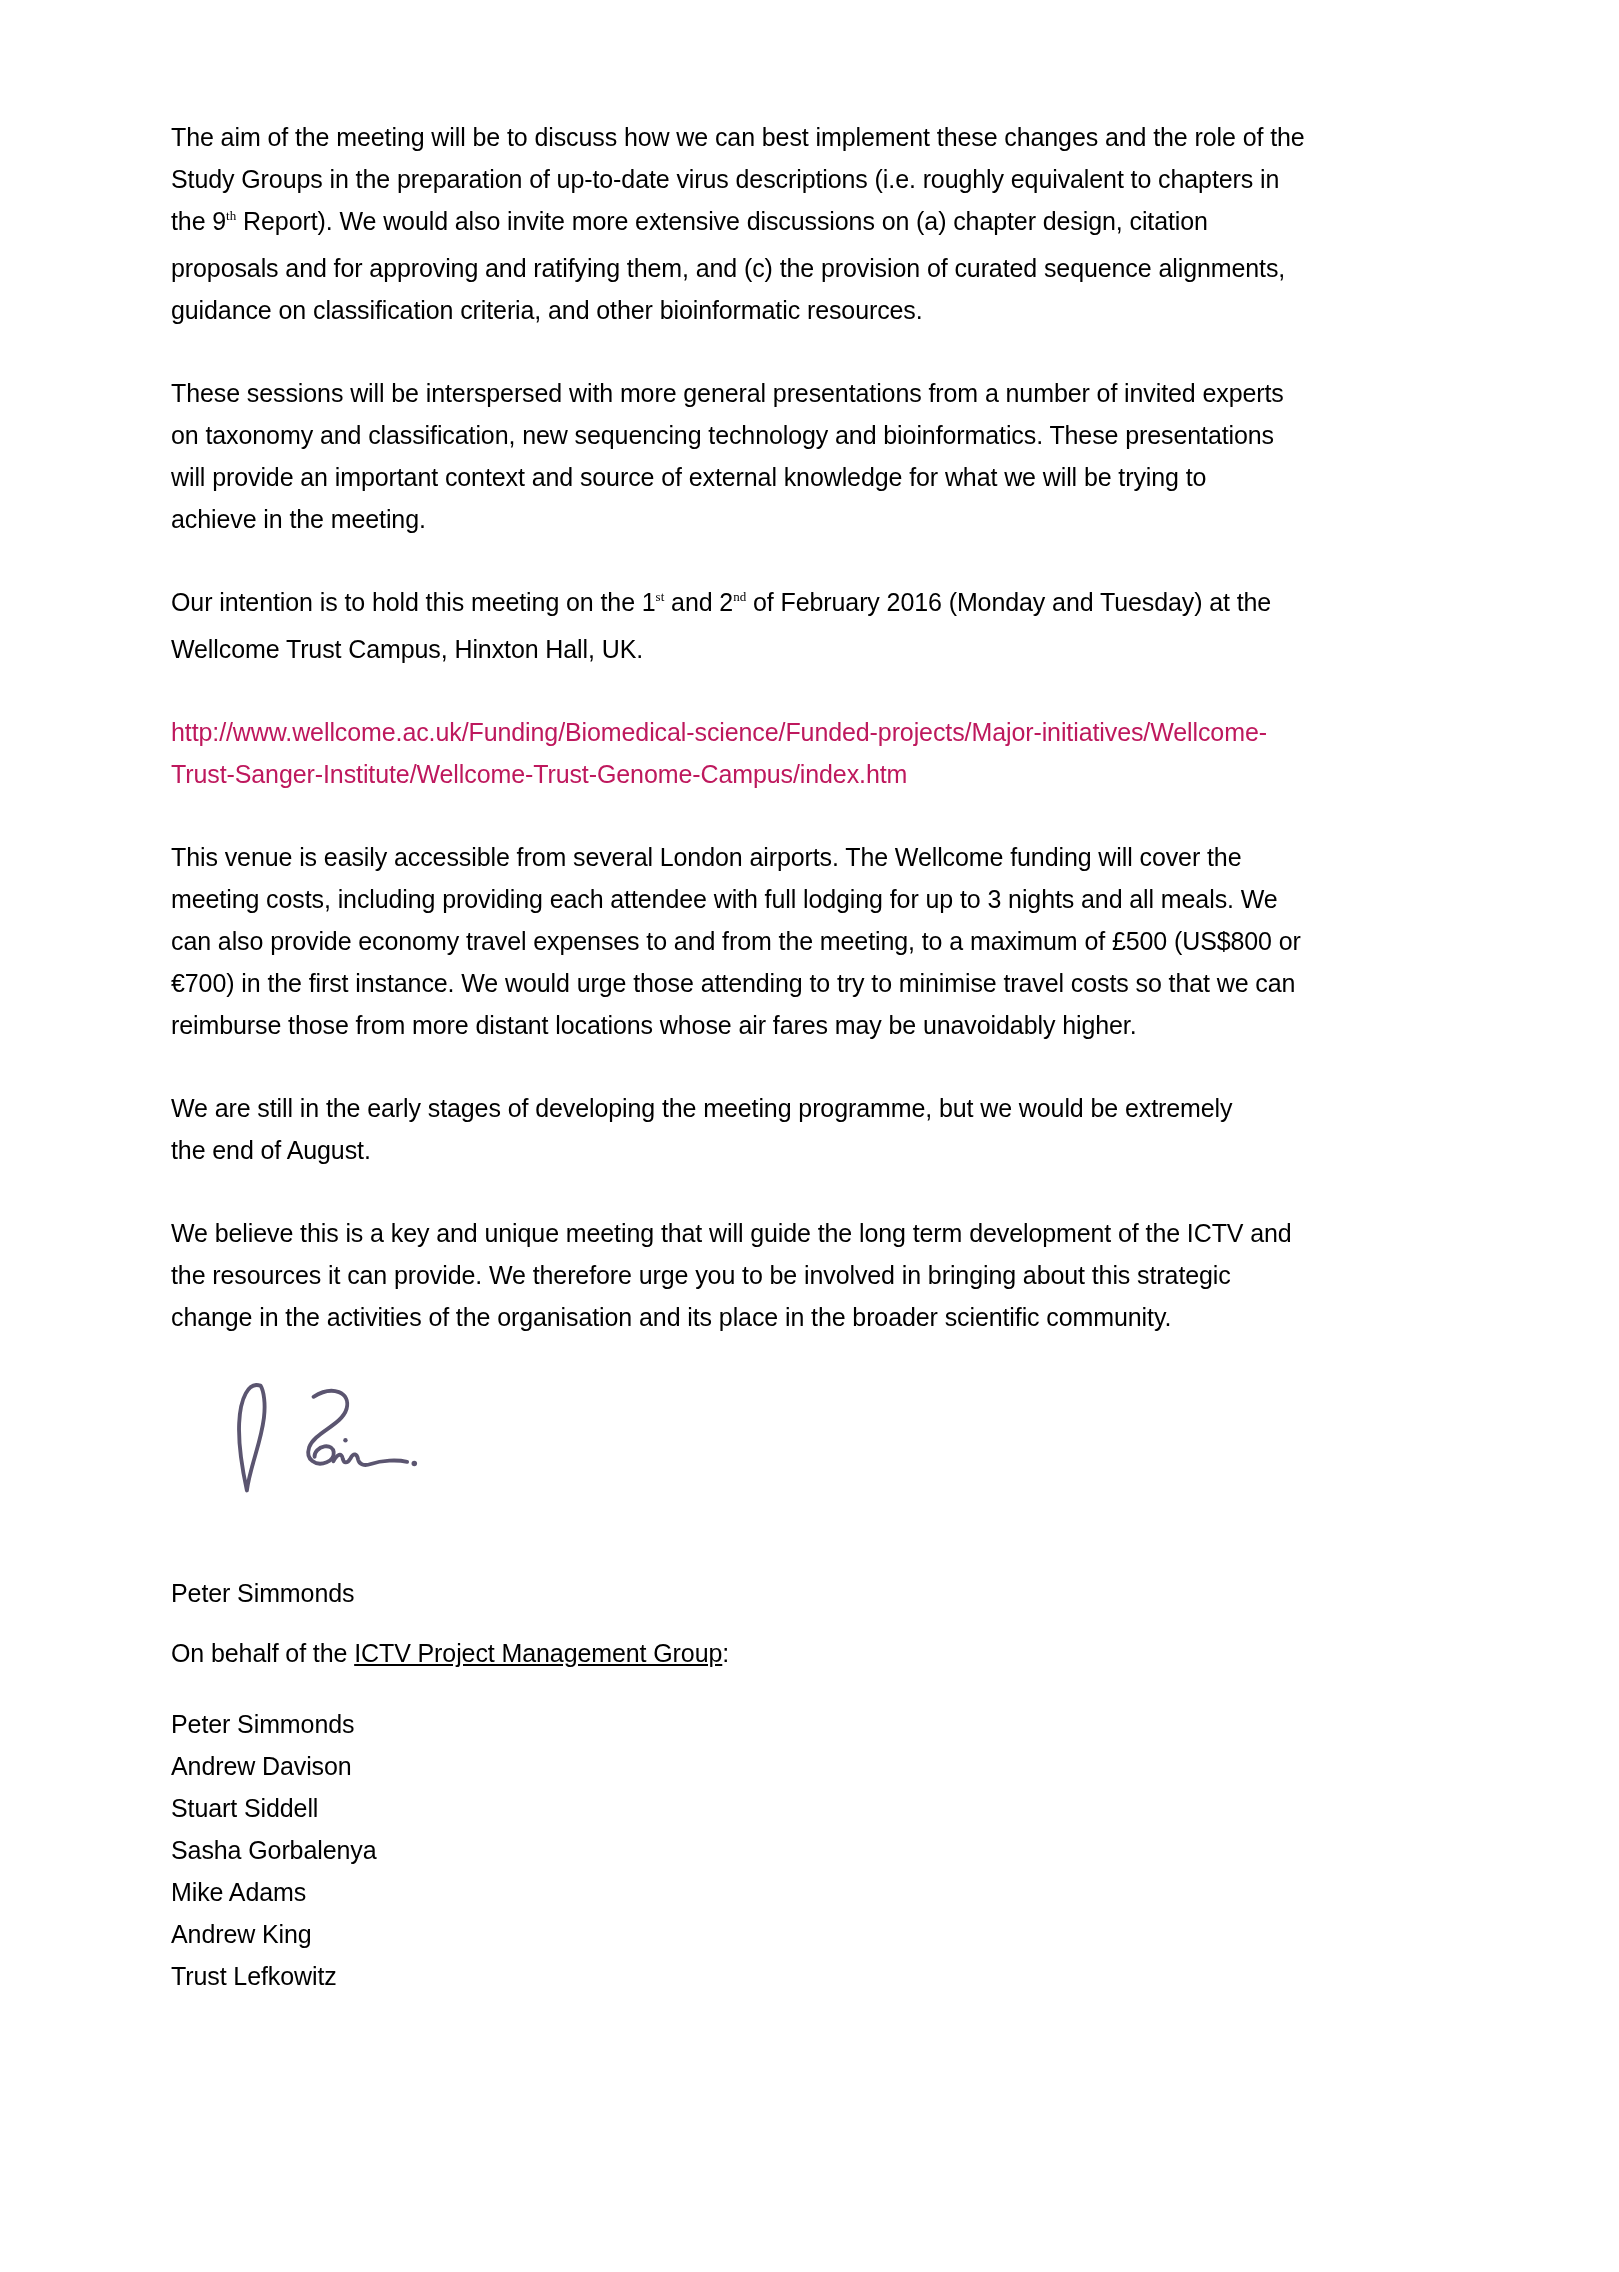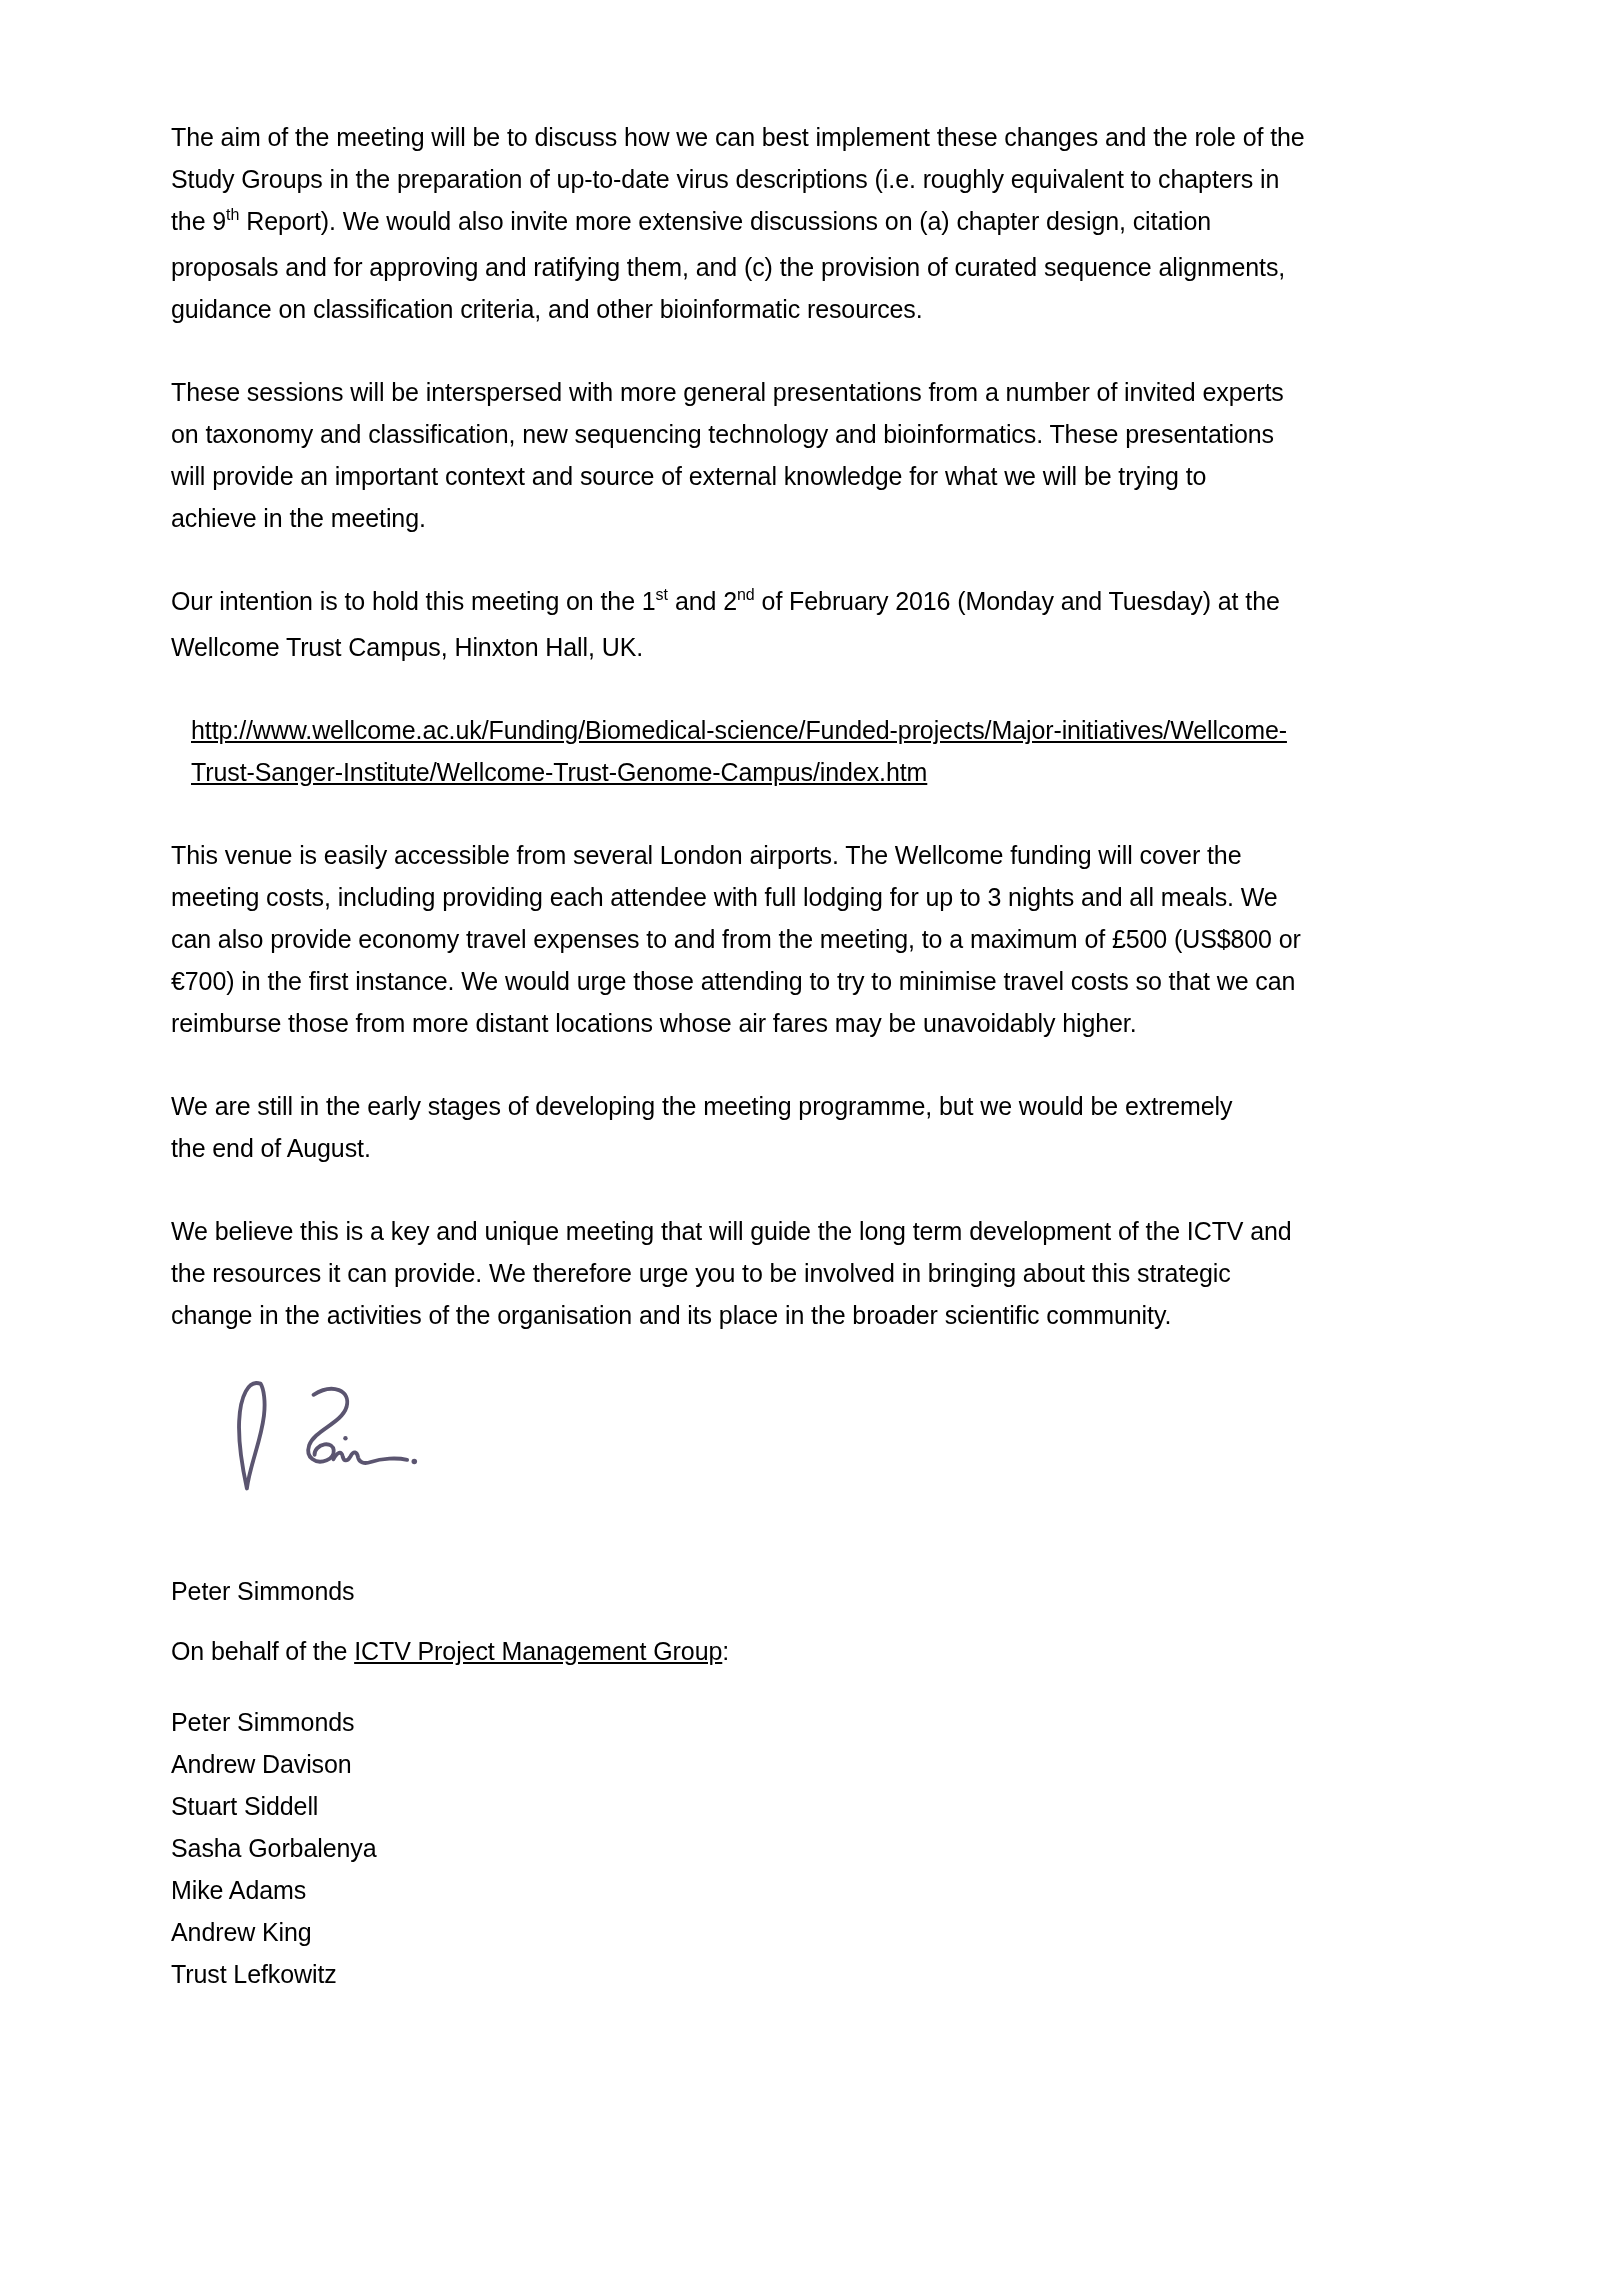--- a/index.html
+++ b/index.html
@@ -23,30 +23,29 @@
     width: 1282px;
   }
   .para { margin: 0 0 41px 0; }
   .line {
     font-size: 25px;
     line-height: 42px;
     letter-spacing: -0.1px;
     white-space: nowrap;
   }
   .ss {
-    font-size: 16px;
+    font-size: 13px;
     position: relative;
     top: -10px;
     letter-spacing: 0;
+    font-family: Liberation Serif, serif;
   }
   .hyperlink {
-    color: #000000;
-    text-decoration: underline;
+    color: #be185d;
     cursor: pointer;
-    margin-left: 20px;
   }
   .uline { text-decoration: underline; }
   .sig-wrap {
     margin: 0 0 0 61px;
     width: 190px;
     height: 116px;
   }
   .signer-line { margin-top: 77px; }
   .onbehalf-line { margin-top: 18px; }
   .names-block { margin-top: 29px; }

